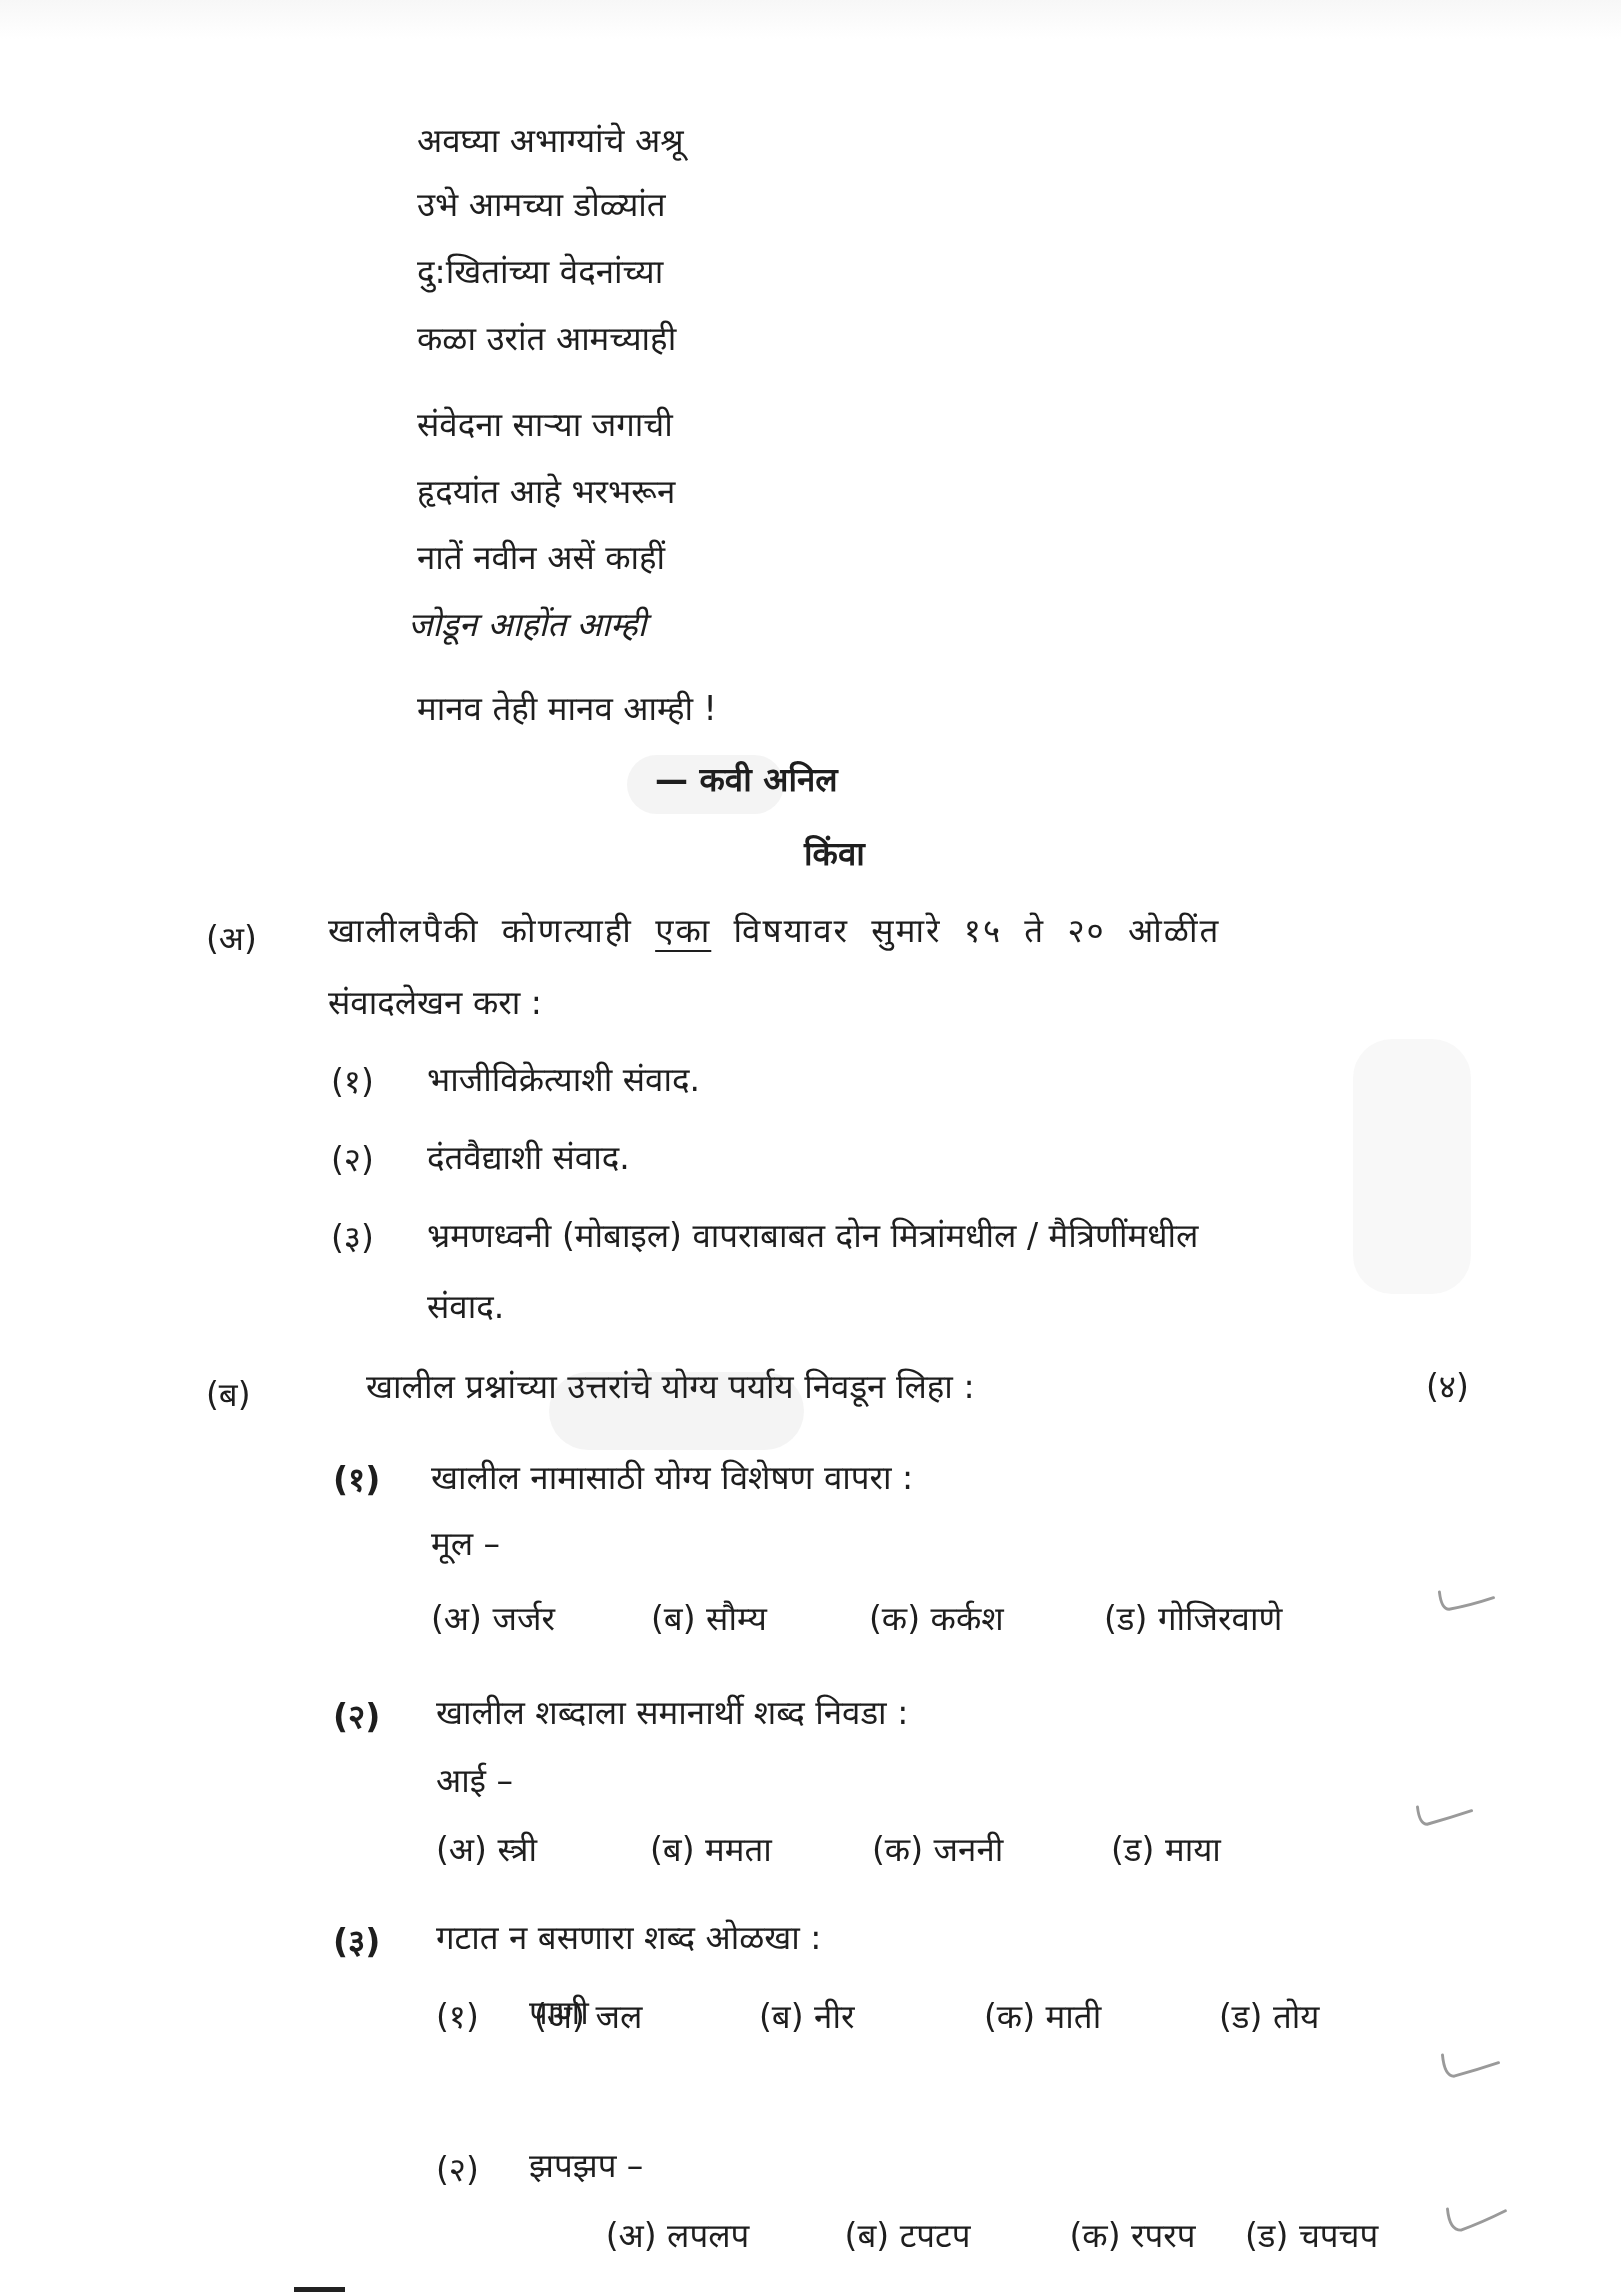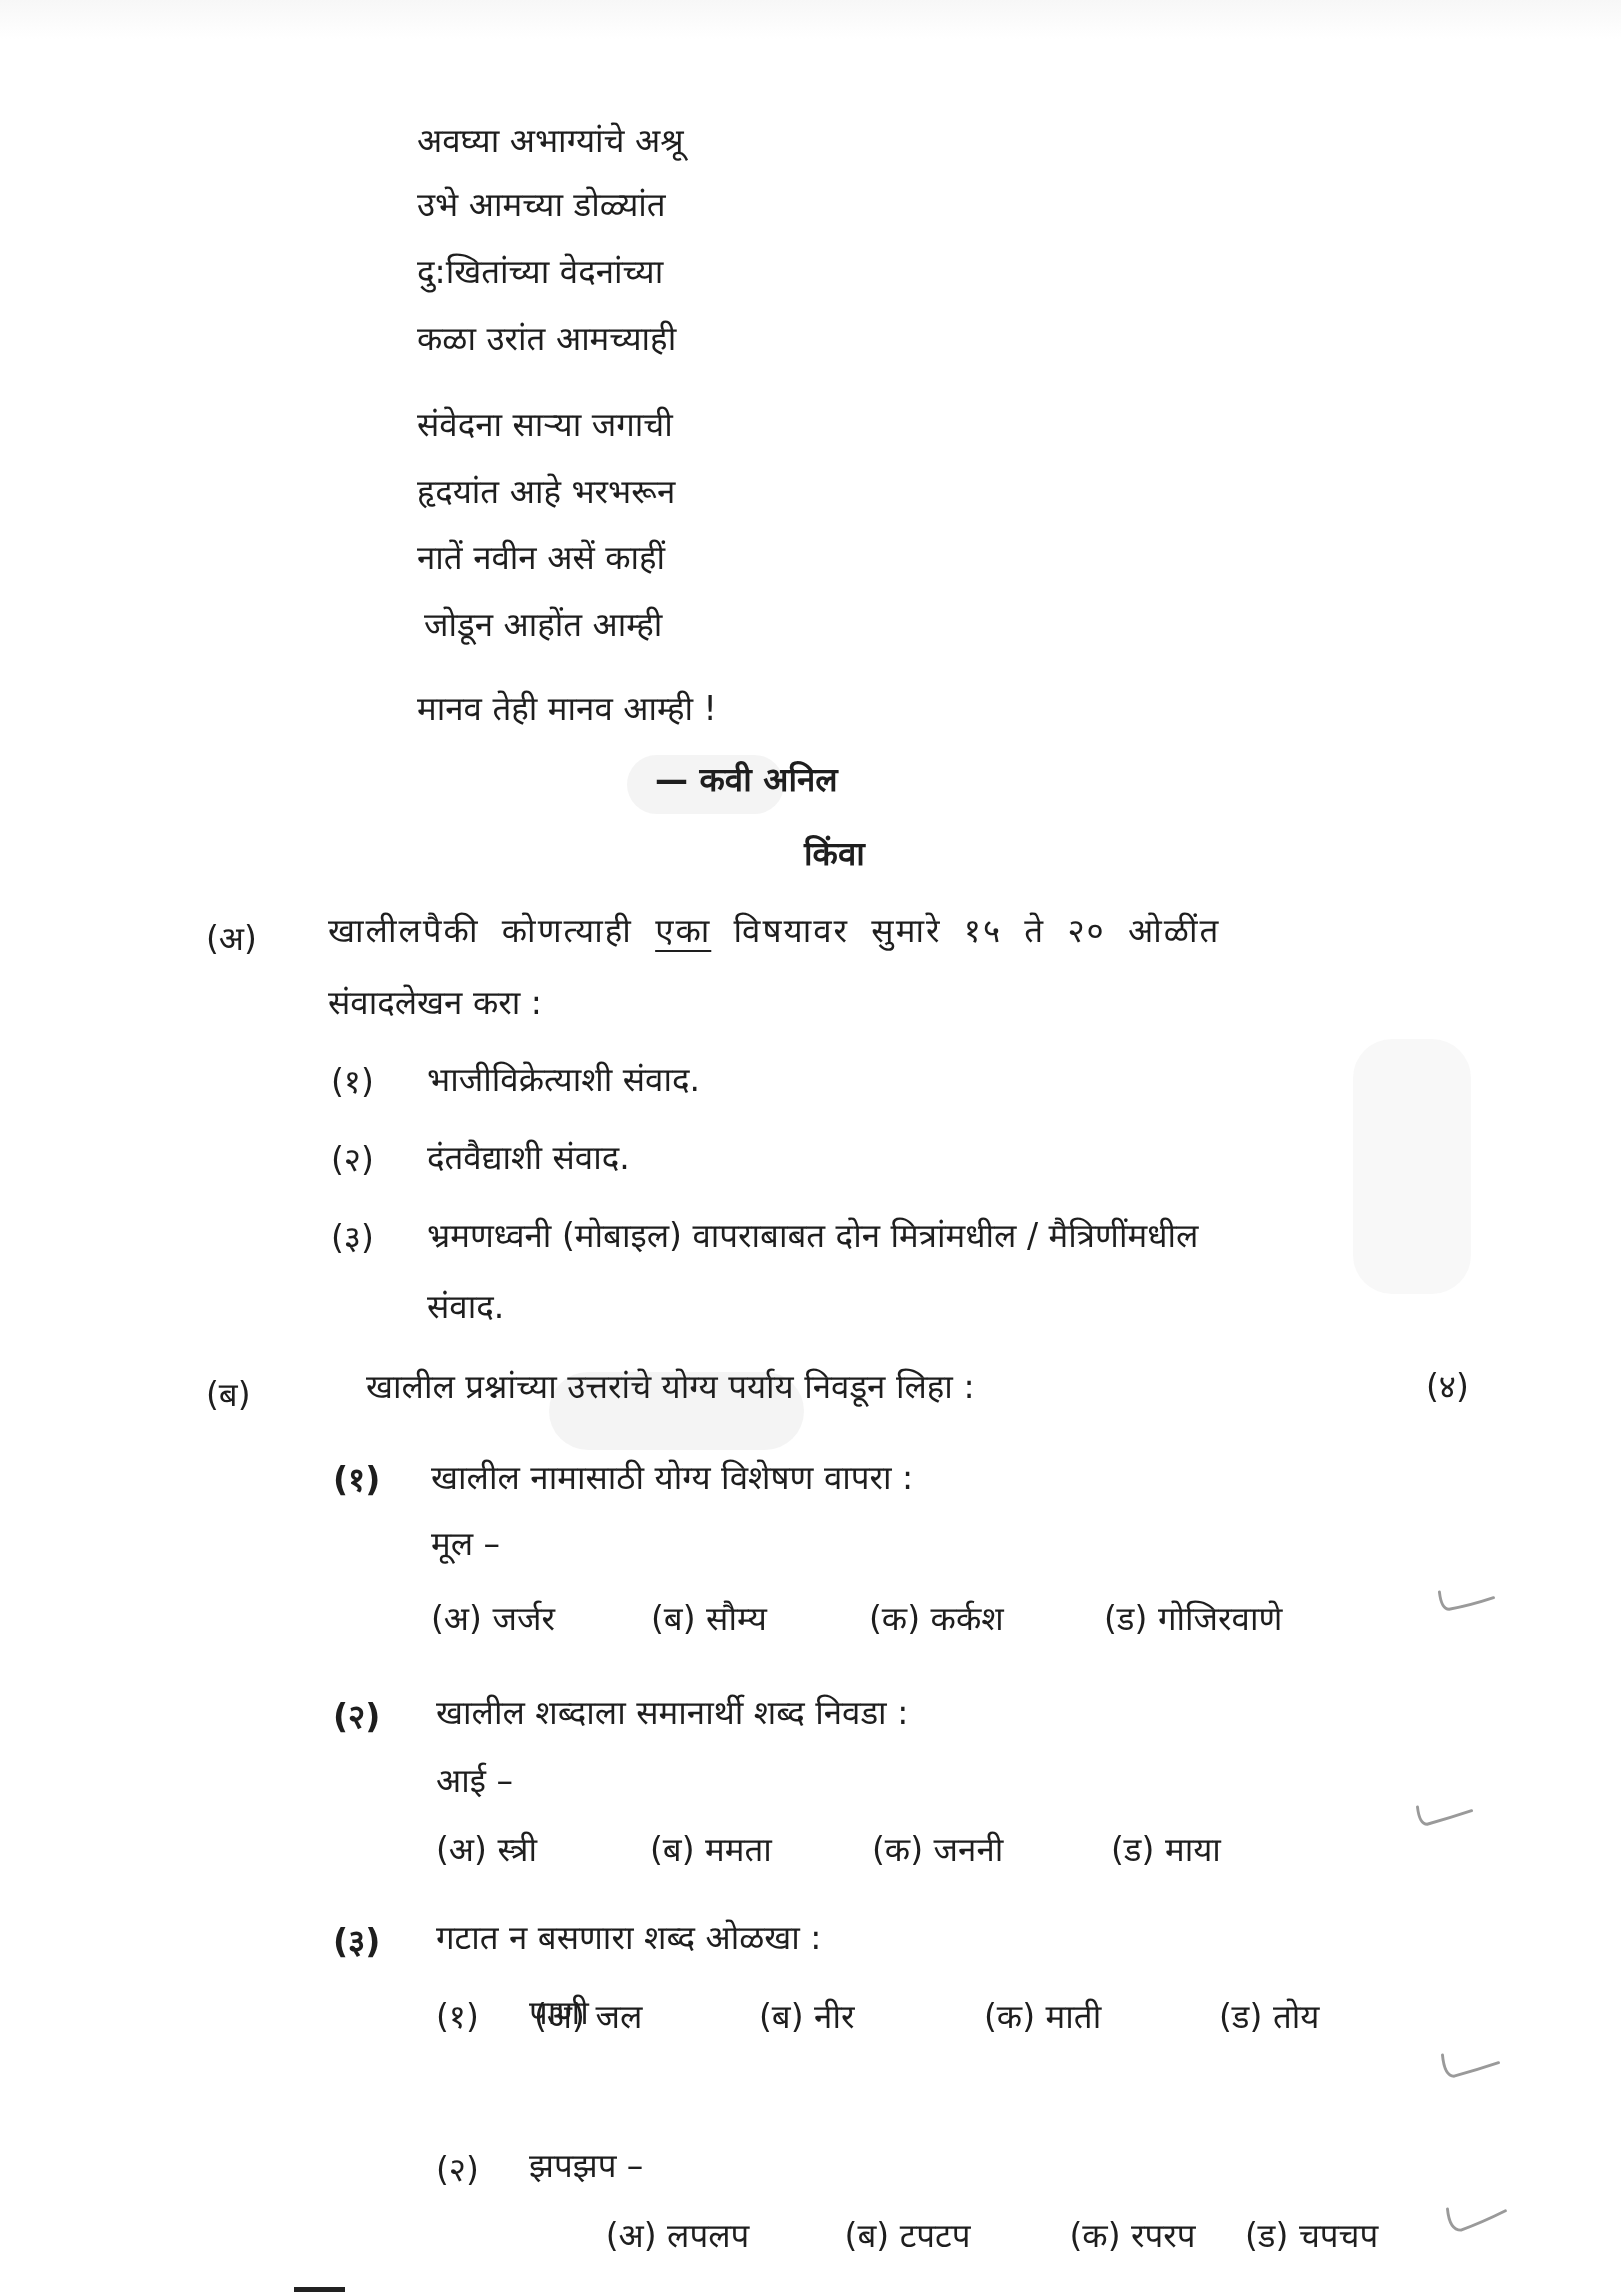--- a/index.html
+++ b/index.html
@@ -38,21 +38,21 @@
   <div class="wm" style="left:1353px; top:1039px; width:118px; height:255px; background:rgba(120,120,120,0.05);"></div>
 
   <div>
     <div class="line poem" style="left:417px; top:118px;">अवघ्या अभाग्यांचे अश्रू</div>
     <div class="line poem" style="left:417px; top:182px;">उभे आमच्या डोळ्यांत</div>
     <div class="line poem" style="left:417px; top:249px;">दु:खितांच्या वेदनांच्या</div>
     <div class="line poem" style="left:417px; top:316px;">कळा उरांत आमच्याही</div>
     <div class="line poem" style="left:417px; top:402px;">संवेदना साऱ्या जगाची</div>
     <div class="line poem" style="left:417px; top:469px;">हृदयांत आहे भरभरून</div>
     <div class="line poem" style="left:417px; top:535px;">नातें नवीन असें काहीं</div>
-    <div class="line poem" style="left:424px; top:602px;">जोडून आहोंत आम्ही</div>
+    <div class="line poem" style="left:408px; top:602px;font-style:italic;">जोडून आहोंत आम्ही</div>
     <div class="line poem" style="left:417px; top:686px;">मानव तेही मानव आम्ही !</div>
     <div class="line poem" style="left:655px; top:757px;font-weight:bold;">— कवी अनिल</div>
   </div>
 
   <div class="line bold" style="left:804px; top:831px;">किंवा</div>
 
   <div>
     <div class="label" style="left:206px; top:916px;">(अ)</div>
     <div class="line" style="left:328px; top:908px; letter-spacing:2px; word-spacing:9.8px;"><span>खालीलपैकी कोणत्याही </span><span class="u">एका</span><span> विषयावर सुमारे १५ ते २० ओळींत</span></div>
     <div class="line" style="left:328px; top:980px;">संवादलेखन करा :</div>

